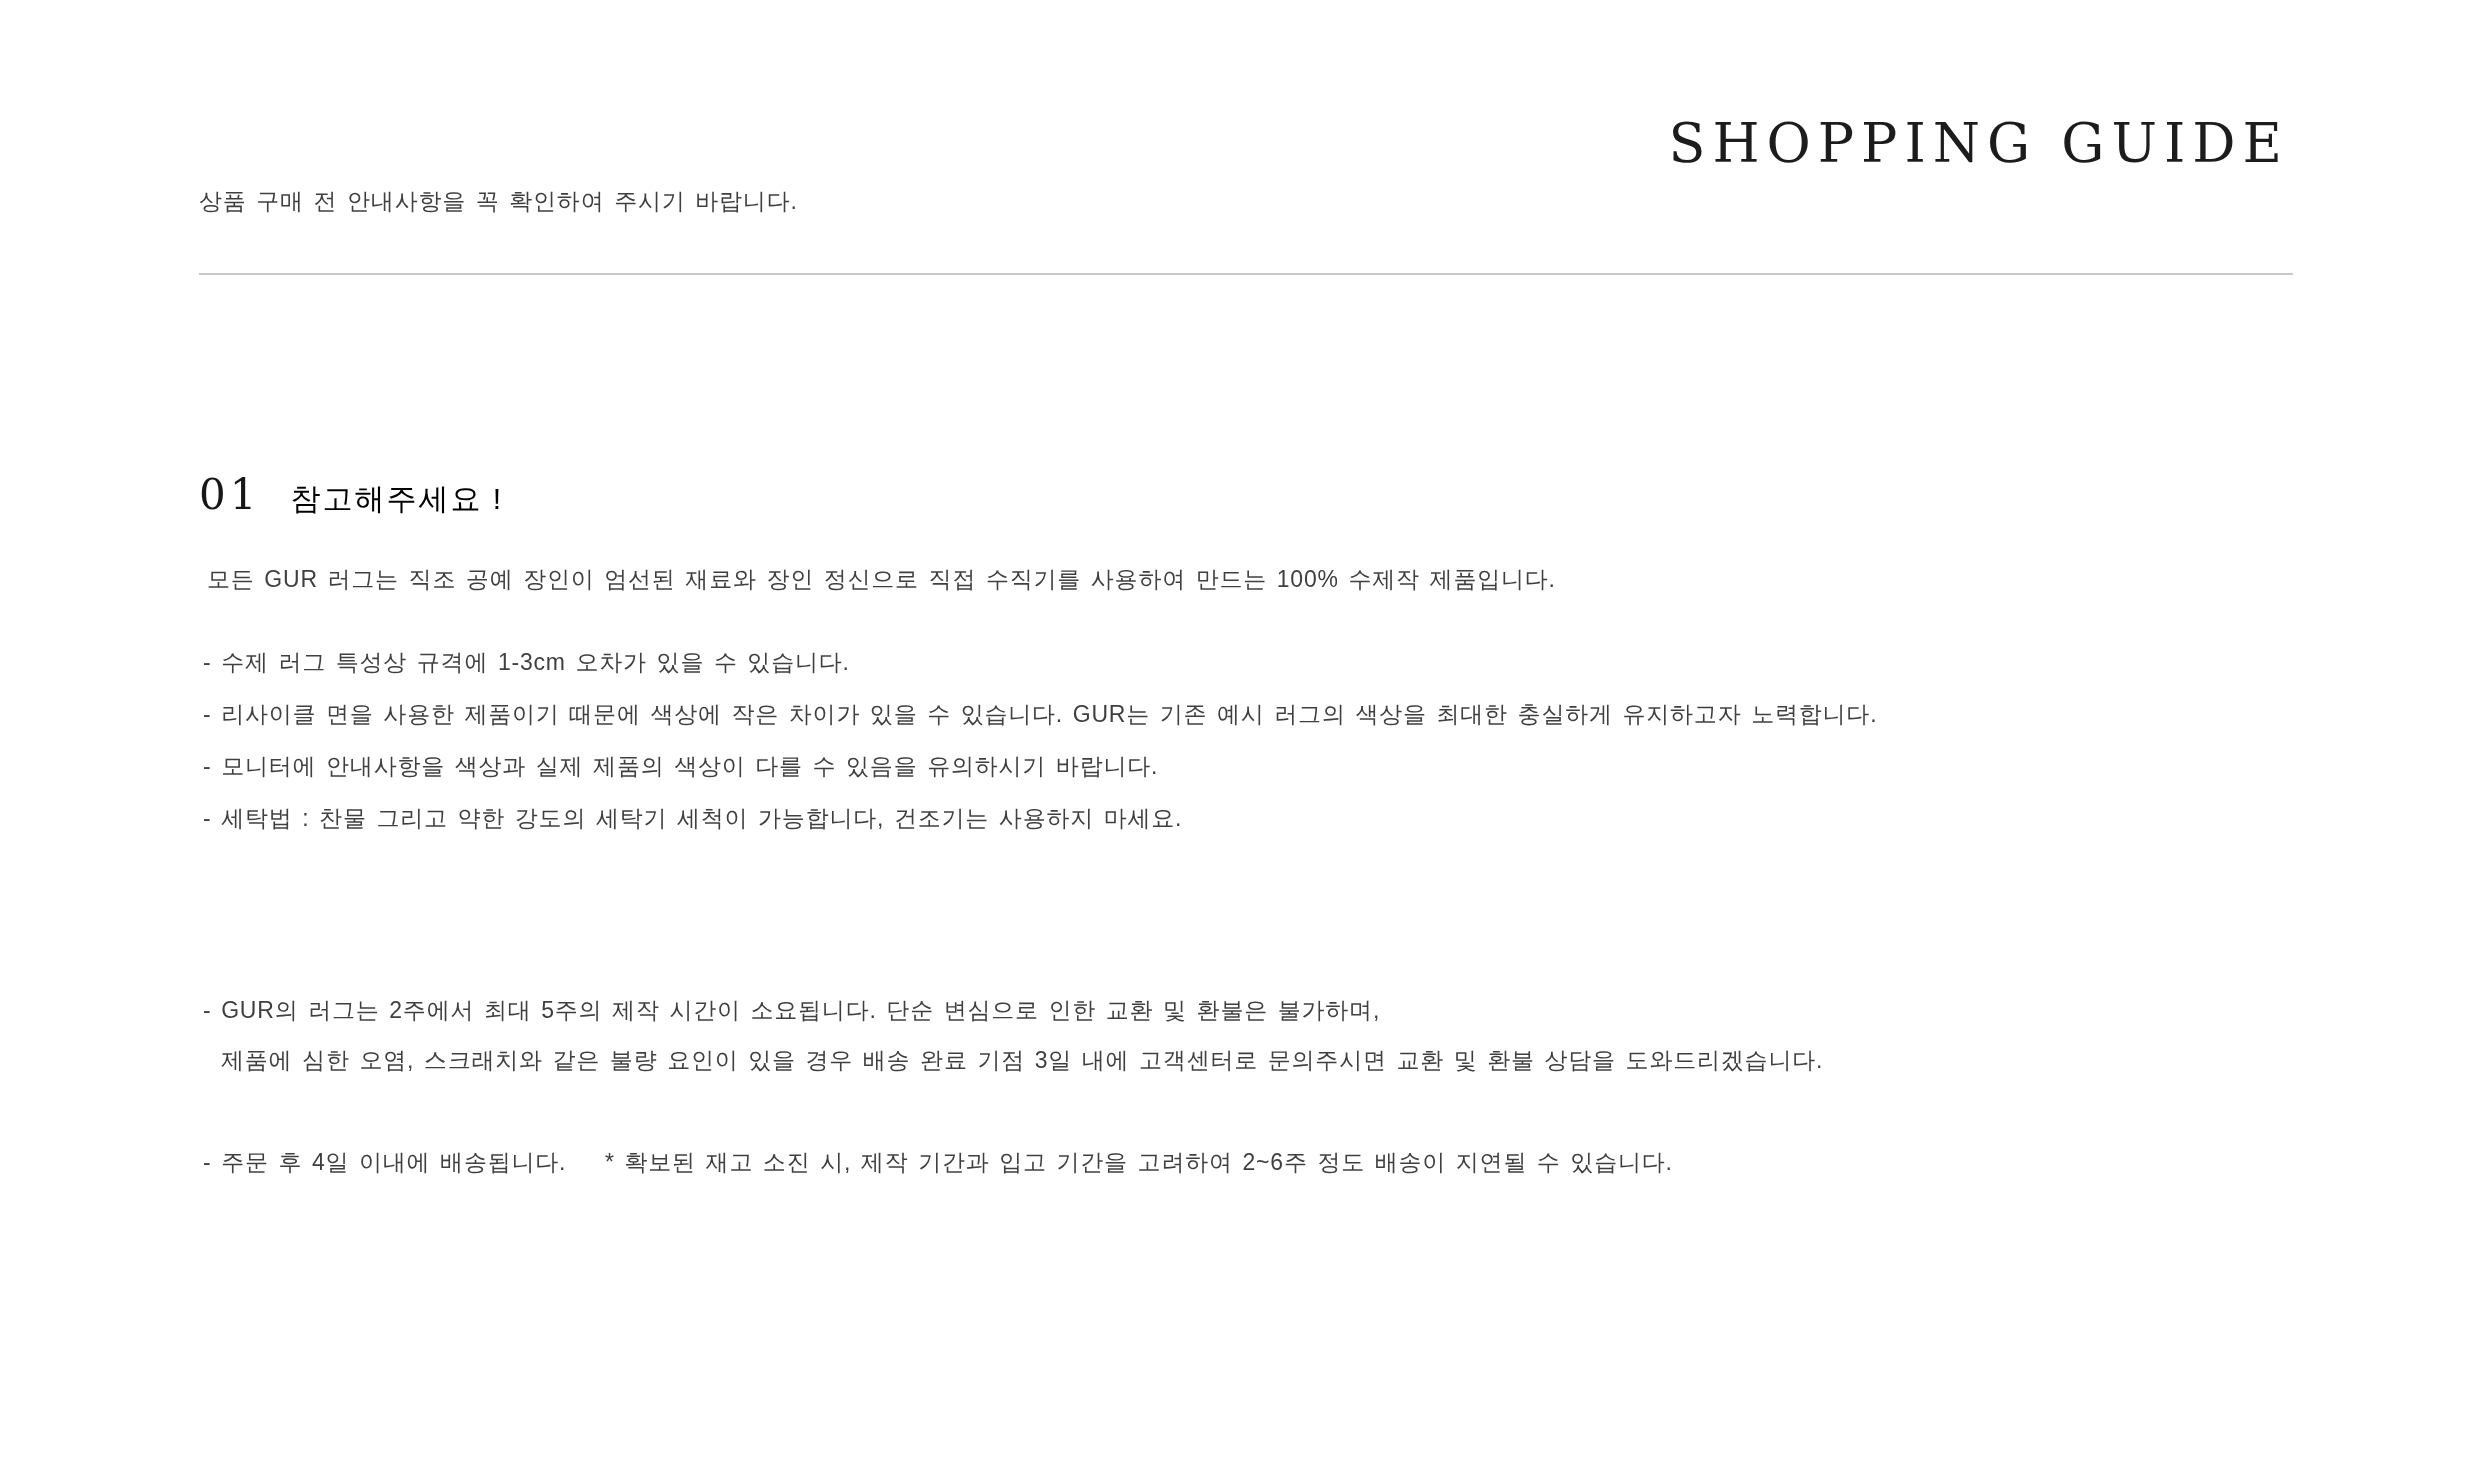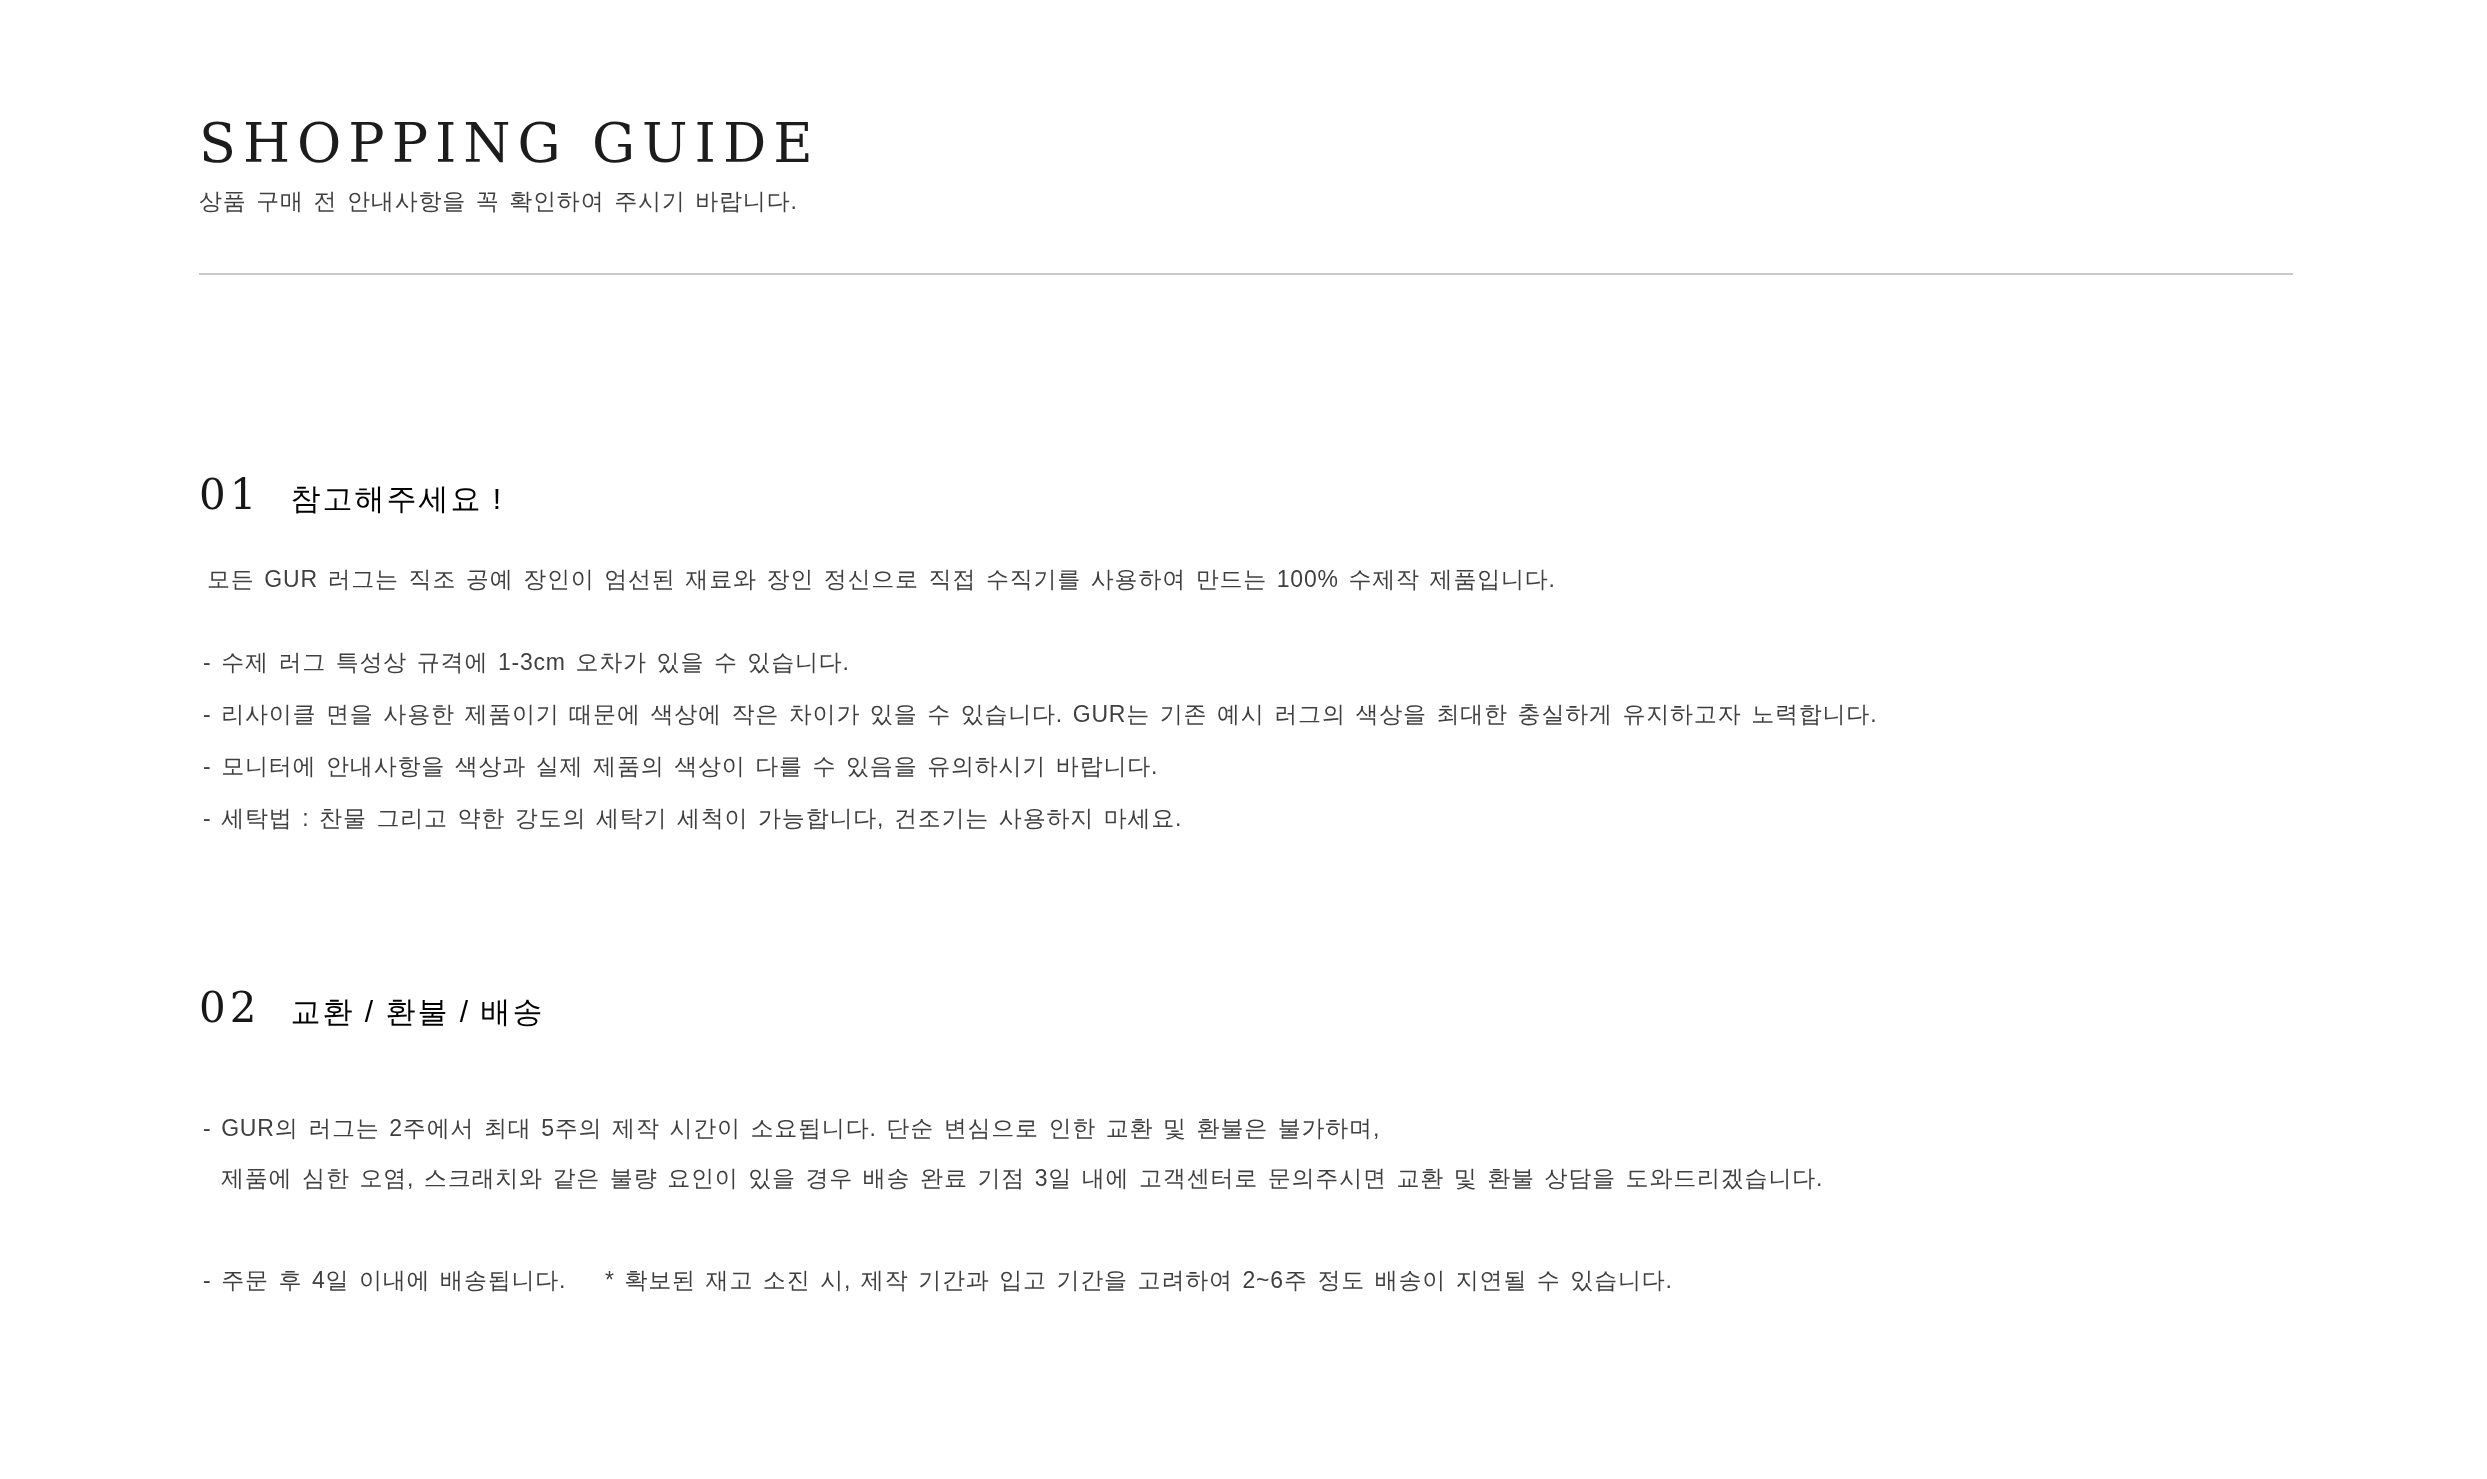--- a/index.html
+++ b/index.html
@@ -19,20 +19,21 @@
   }
   .page-title {
     margin: 0;
     padding-top: 117px;
     font-family: "DejaVu Serif", "Liberation Serif", serif;
     font-weight: 500;
     font-size: 54px;
     line-height: 1.0;
     letter-spacing: 7px;
     color: #1c1c1c;
+    text-align: right;
   }
   .page-subtitle {
     margin-top: 15px;
     font-size: 20px;
     letter-spacing: 1.5px;
     word-spacing: 2px;
     color: #3c3c3c;
   }
   .divider {
     margin-top: 56px;
@@ -117,24 +118,20 @@
 
     <div class="bullet-list">
       <div class="bullet-line body-text">- 수제 러그 특성상 규격에 1-3cm 오차가 있을 수 있습니다.</div>
       <div class="bullet-line body-text">- 리사이클 면을 사용한 제품이기 때문에 색상에 작은 차이가 있을 수 있습니다. GUR는 기존 예시 러그의 색상을 최대한 충실하게 유지하고자 노력합니다.</div>
       <div class="bullet-line body-text">- 모니터에 안내사항을 색상과 실제 제품의 색상이 다를 수 있음을 유의하시기 바랍니다.</div>
       <div class="bullet-line body-text">- 세탁법 : 찬물 그리고 약한 강도의 세탁기 세척이 가능합니다, 건조기는 사용하지 마세요.</div>
     </div>
   </section>
 
   <section class="section-02">
-    <div class="section-head">
-      <span class="section-number">02</span>
-      <span class="section-heading">교환 / 환불 / 배송</span>
-    </div>
 
     <div class="para">
       <div class="para-line body-text">- GUR의 러그는 2주에서 최대 5주의 제작 시간이 소요됩니다. 단순 변심으로 인한 교환 및 환불은 불가하며,</div>
       <div class="para-line body-text indent">제품에 심한 오염, 스크래치와 같은 불량 요인이 있을 경우 배송 완료 기점 3일 내에 고객센터로 문의주시면 교환 및 환불 상담을 도와드리겠습니다.</div>
     </div>
 
     <div class="shipping-para">
       <div class="para-line body-text">- 주문 후 4일 이내에 배송됩니다.    * 확보된 재고 소진 시, 제작 기간과 입고 기간을 고려하여 2~6주 정도 배송이 지연될 수 있습니다.</div>
     </div>
   </section>

